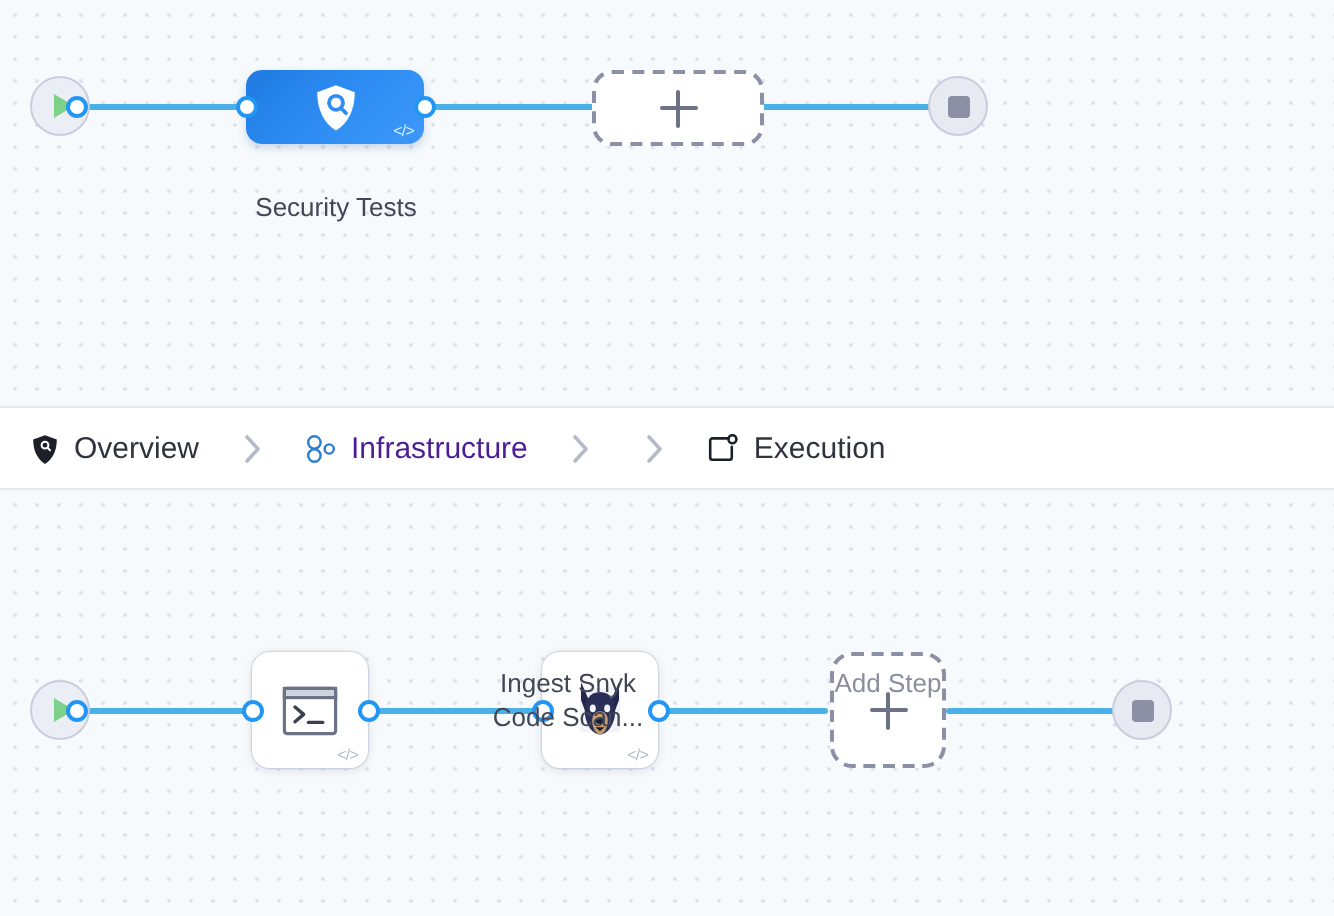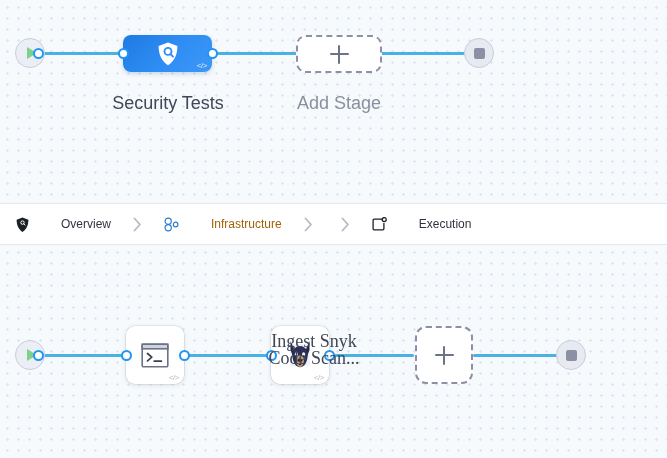--- a/index.html
+++ b/index.html
@@ -160,21 +160,21 @@
     letter-spacing: -0.4px;
     pointer-events: none;
   }
   .badge-on-blue { color: rgba(255,255,255,0.82); }
   .badge-on-white { color: #b6bac8; }
 
   
   .node-label {
     position: absolute;
     text-align: center;
-    font-size: 18px;
+    font-size: 13px;
     line-height: 17px;
     color: #414757;
     white-space: nowrap;
   }
   .node-label.muted { color: #8a8f9f; }
   .node-label.wrap { white-space: normal; }
 
   
   .tabbar {
     position: relative;
@@ -192,26 +192,25 @@
     position: relative;
     display: flex;
     align-items: center;
     gap: 8px;
     height: 100%;
     padding: 0 8px;
     cursor: pointer;
     box-sizing: border-box;
   }
   .tab-label {
-    font-size: 12px;
+    font-size: 15px;
     color: #30343f;
     white-space: nowrap;
-    margin-left: 24px;
-  }
-  .tab.is-link .tab-label { color: #a16207; }
+  }
+  .tab.is-link .tab-label { color: #4c1d95; }
   .tab.is-active .tab-label { color: #1c2028; }
   .tab.is-active::after {
     content: "";
     position: absolute;
     left: 6px;
     right: 6px;
     bottom: -1px;
     height: 3px;
     background: #1666c0;
   }
@@ -249,21 +248,20 @@
         </svg>
         <span class="code-badge badge-on-blue">&lt;/&gt;</span>
       </div>
       <div class="port" style="left:118px; top:48px;"></div>
       <div class="port" style="left:207px; top:48px;"></div>
       <div class="node-label" style="left:88px; top:95px; width:160px;">Security Tests</div>
 
       <div class="node-add node-add-stage" style="left:296px; top:35px;">
         <div class="plus"></div>
       </div>
-      <div class="node-label muted" style="left:259px; top:95px; width:160px;">Add Stage</div>
 
       <div class="port" style="left:469px; top:48px;"></div>
       <div class="terminal terminal-end" style="left:464px; top:38px;">
         <div class="stop-sq"></div>
       </div>
 
     </div>
   </div>
 
   <div class="tabbar">
@@ -355,25 +353,26 @@
           <path d="M15 16.6 C17.5 16.6 18.9 18.6 18.9 21.2 C18.9 24.6 17.2 28.1 15 28.1 C12.8 28.1 11.1 24.6 11.1 21.2 C11.1 18.6 12.5 16.6 15 16.6 Z" fill="#c59a6e"></path>
           <ellipse cx="11.4" cy="15.2" rx="1.5" ry="1.9" fill="#f2f3f6"></ellipse>
           <ellipse cx="18.6" cy="15.2" rx="1.5" ry="1.9" fill="#f2f3f6"></ellipse>
           <ellipse cx="15" cy="21.3" rx="2.3" ry="1.7" fill="#1b1e38"></ellipse>
           <path d="M12.8 24.6 L17.2 24.6 L15 26.6 Z" fill="#1b1e38"></path>
         </svg>
         <span class="code-badge badge-on-white">&lt;/&gt;</span>
       </div>
       <div class="port" style="left:266px; top:105px;"></div>
       <div class="port" style="left:324px; top:105px;"></div>
-      <div class="node-label wrap" style="left:264px; top:88px; width:100px;font-family:Liberation Serif, serif;">Ingest Snyk Code Scan...</div>
+      <div class="node-label wrap" style="left:234px; top:88px; width:100px;">Ingest Snyk Code Scan...</div>
 
       <div class="node-add node-add-step" style="left:415px; top:81px;">
         <div class="plus"></div>
       </div>
+      <div class="node-label muted" style="left:364px; top:88px; width:160px;">Add Step</div>
 
       <div class="port" style="left:558px; top:105px;"></div>
       <div class="terminal terminal-end" style="left:556px; top:95px;">
         <div class="stop-sq"></div>
       </div>
 
     </div>
   </div>
 
 </div>

